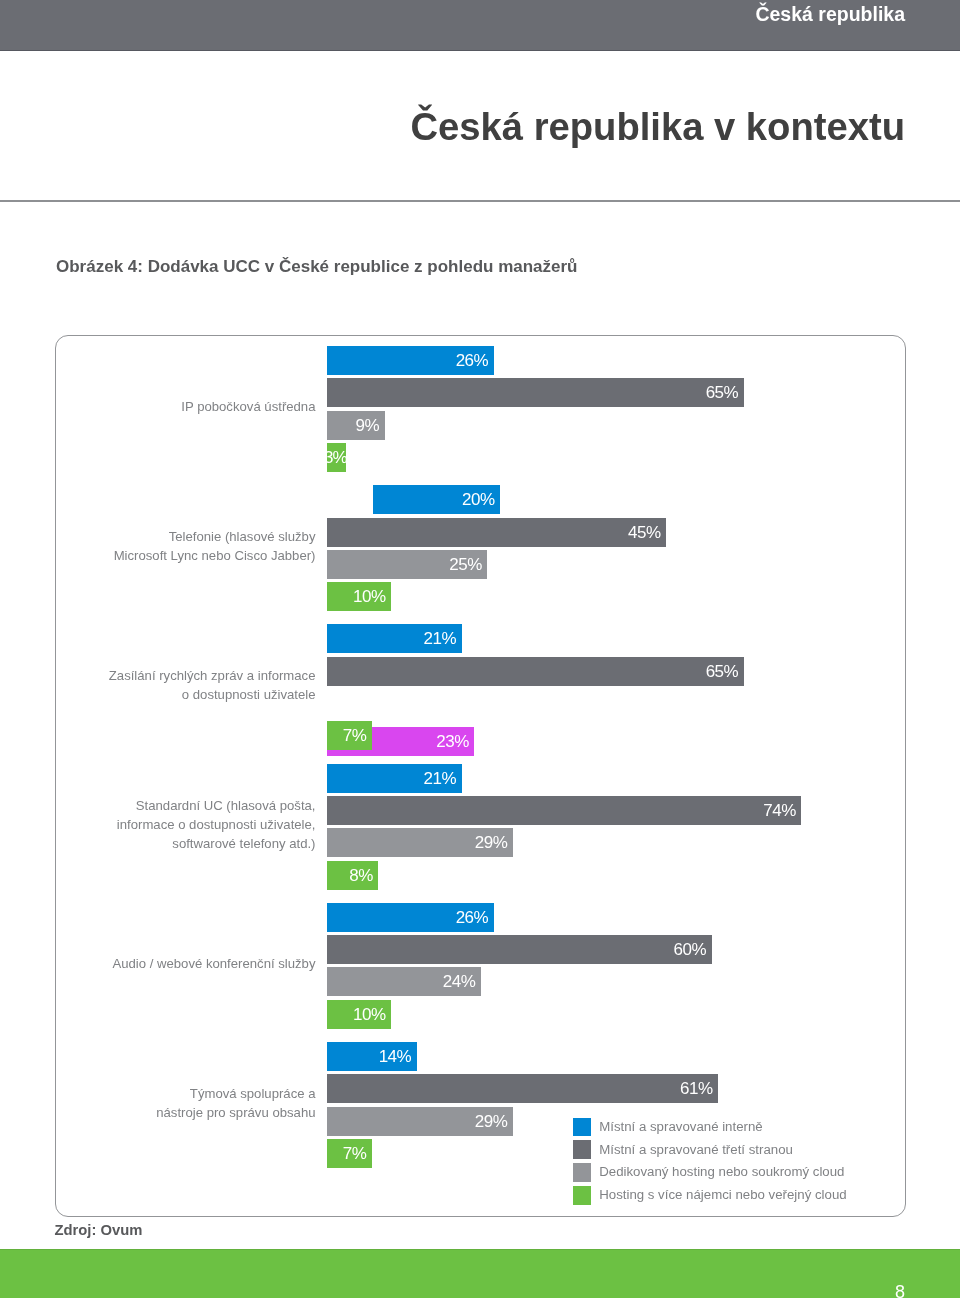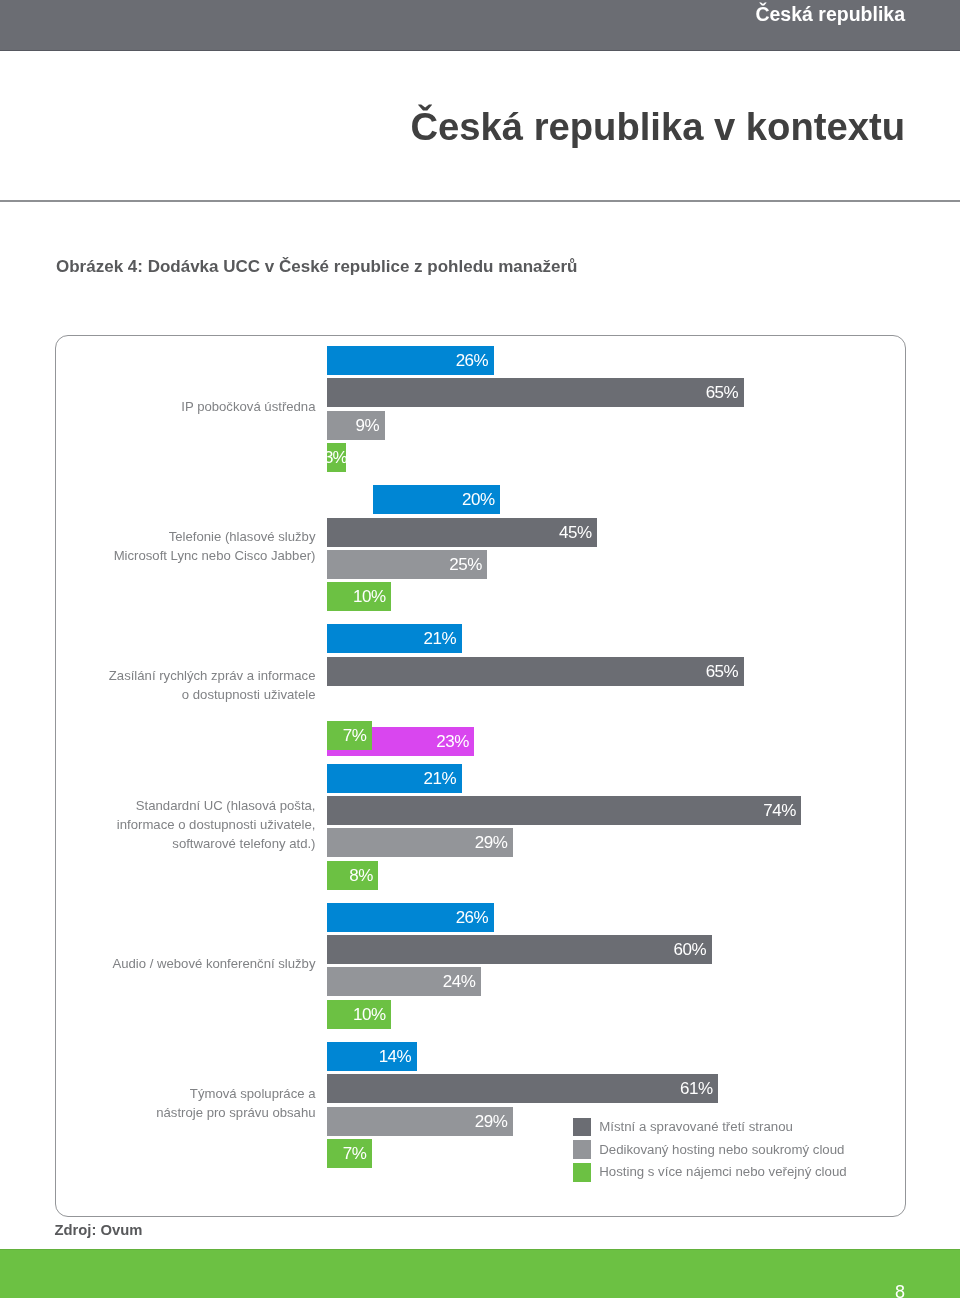--- a/index.html
+++ b/index.html
@@ -57,21 +57,21 @@
   </div>
   <div class="bar" style="left: 327px; top: 410.6px; background: rgb(147, 149, 153); width: 57.7px;">
     <span class="barlabel" style="right:5.5px">9%</span>
   </div>
   <div class="bar" style="left: 327px; top: 442.9px; background: rgb(108, 193, 67); width: 19.2px;">
     <span class="barlabel" style="right:-0.5px;letter-spacing:-0.9px">3%</span>
   </div>
   <div class="bar" style="left: 345px; top: 485.2px; background: rgb(0, 134, 212); width: 127px; margin-left: 28px;">
     <span class="barlabel" style="right:5.5px">20%</span>
   </div>
-  <div class="bar" style="left: 327px; top: 517.5px; background: rgb(107, 109, 115); width: 270px;">
+  <div class="bar" style="left: 327px; top: 517.5px; background: rgb(107, 109, 115); width: 339px;">
     <span class="barlabel" style="right:5.5px">45%</span>
   </div>
   <div class="bar" style="left: 327px; top: 549.8px; background: rgb(147, 149, 153); width: 160.3px;">
     <span class="barlabel" style="right:5.5px">25%</span>
   </div>
   <div class="bar" style="left: 327px; top: 582.1px; background: rgb(108, 193, 67); width: 64.1px;">
     <span class="barlabel" style="right:5.5px">10%</span>
   </div>
   <div class="bar" style="left: 327px; top: 624.4px; background: rgb(0, 134, 212); width: 134.6px;">
     <span class="barlabel" style="right:5.5px">21%</span>
@@ -144,20 +144,24 @@
       <div>Audio / webové konferenční služby</div>
     </div>
   <div class="catlabel" style="top:1083.8px">
       <div>Týmová spolupráce a</div>
       <div>nástroje pro správu obsahu</div>
     </div>
 </div>
 
 <div class="legend">
     <div class="legend-row">
+      <span class="legend-sw" style="background: rgb(0, 134, 212);"></span>
+      <span class="legend-tx">Místní a spravované interně</span>
+    </div>
+    <div class="legend-row">
       <span class="legend-sw" style="background: rgb(107, 109, 115);"></span>
       <span class="legend-tx">Místní a spravované třetí stranou</span>
     </div>
     <div class="legend-row">
       <span class="legend-sw" style="background: rgb(147, 149, 153);"></span>
       <span class="legend-tx">Dedikovaný hosting nebo soukromý cloud</span>
     </div>
     <div class="legend-row">
       <span class="legend-sw" style="background: rgb(108, 193, 67);"></span>
       <span class="legend-tx">Hosting s více nájemci nebo veřejný cloud</span>

